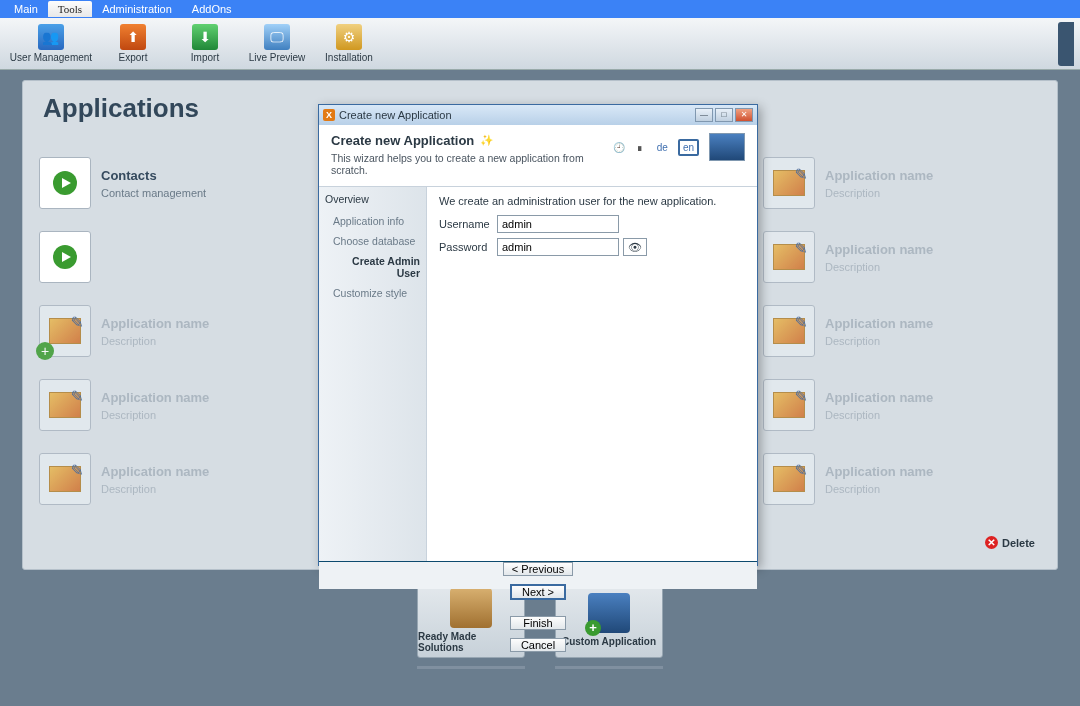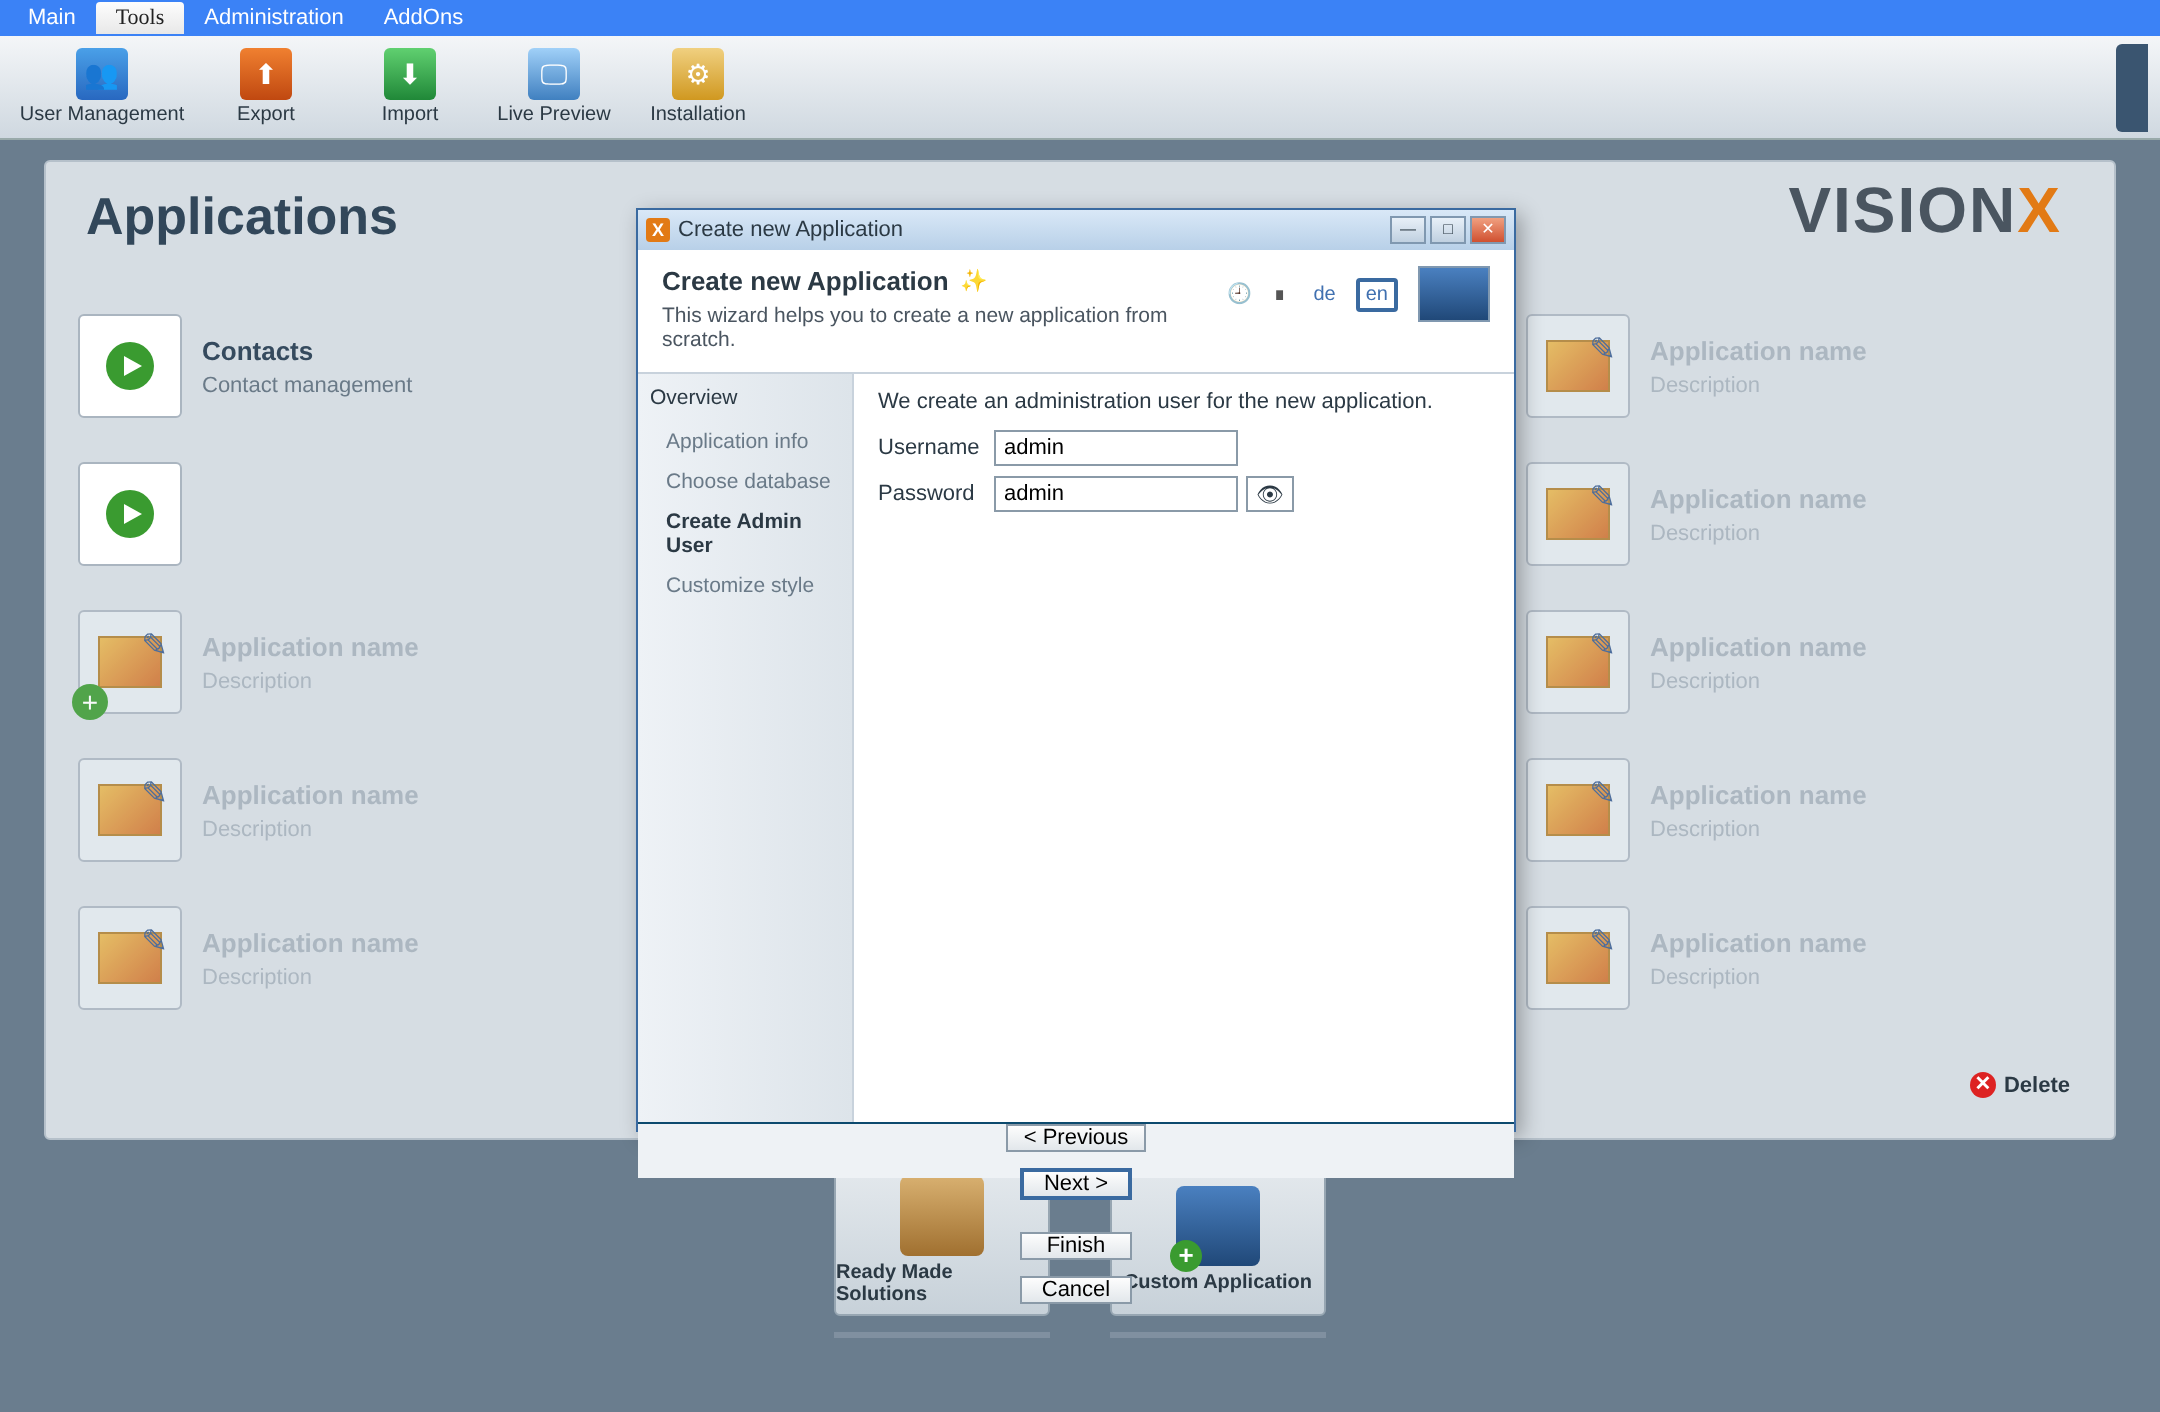--- a/index.html
+++ b/index.html
@@ -70,21 +70,21 @@
 .headicons { display: flex; align-items: center; gap: 6px; }
 .tinyico { width: 14px; height: 14px; font-size: 10px; color: #555; display: flex; align-items: center; justify-content: center; cursor: pointer; }
 .lang { font-size: 10px; color: #4070b0; padding: 1px 3px; border: 1px solid transparent; cursor: pointer; }
 .lang.active { border: 2px solid #3a6aa0; border-radius: 2px; }
 .headthumb { width: 36px; height: 28px; background: linear-gradient(#4a80c0,#204878); border: 1px solid #8098b0; margin-left: 4px; }
 
 .dlg-body { display: flex; height: 374px; }
 .dlg-nav { width: 108px; background: linear-gradient(90deg,#eef2f6,#dde4ea); border-right: 1px solid #c8d2dc; padding: 6px 6px; font-size: 10.5px; }
 .dlg-nav .hdr { font-weight: normal; color: #2b3944; margin-bottom: 6px; }
 .dlg-nav .step { color: #6a7a88; padding: 4px 0 4px 8px; cursor: pointer; }
-.dlg-nav .step.current { font-weight: bold; color: #2b3944; }
+.dlg-nav .step.current { font-weight: bold; color: #2b3944; text-align: right; }
 
 .dlg-content { flex: 1; padding: 8px 12px; font-size: 11px; color: #2b3944; }
 .dlg-content .intro { margin-bottom: 8px; }
 .fld { display: flex; align-items: center; margin-bottom: 5px; }
 .fld label { width: 58px; }
 .fld input[type=text], .fld input[type=password] { width: 122px; height: 18px; font-size: 11px; padding: 1px 4px; border: 1px solid #8a9aa8; }
 .eye { width: 24px; height: 18px; border: 1px solid #8a9aa8; margin-left: 4px; display: flex; align-items: center; justify-content: center; font-size: 11px; cursor: pointer; }
 .chk { display: flex; align-items: center; gap: 5px; margin-top: 4px; }
 .chk input { width: 13px; height: 13px; }
 
@@ -123,21 +123,20 @@
   </div>
   <div class="toolbtn">
     <div class="toolico ico-install">⚙</div>
     <span>Installation</span>
   </div>
   <div class="toolbar-right"></div>
 </div>
 
 <div class="mainpanel">
   <h1>Applications</h1>
-  <div class="brand"><span>VISION</span><span class="x">X</span></div>
 
   <div class="appgrid">
 
     <div class="appitem" style="left:0;top:0">
       <div class="appthumb">
           <div class="play"></div>
         </div>
       <div class="apptext">
         <div class="title">Contacts</div>
         <div class="desc">Contact management</div>

